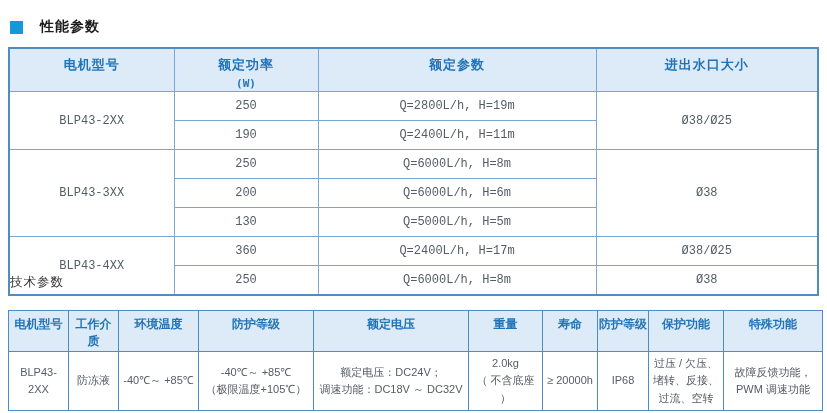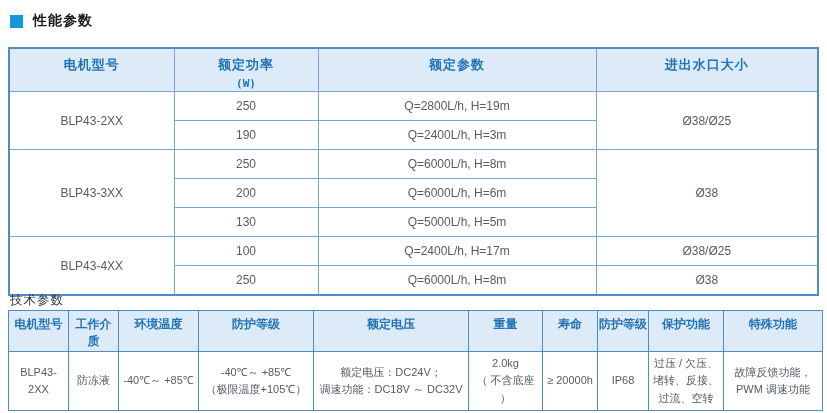--- a/index.html
+++ b/index.html
@@ -6,22 +6,22 @@
   body {
     width: 827px; height: 413px;
     background: #ffffff;
     position: relative;
     font-family: "Liberation Sans", sans-serif;
     overflow: hidden;
   }
 
   
   .section-title {
-    position: absolute; left: 10px; top: 12px;
-    display: flex; align-items: center; gap: 10px;
+    position: absolute; left: 10px; top: 18px;
+    display: flex; align-items: center; gap: 17px;
   }
   .title-square { width: 13px; height: 13px; background: #1697d6; }
   .title-text { font-size: 14px; font-weight: bold; color: #1b1b1b; letter-spacing: 1px; }
 
   
   table.perf {
     position: absolute; left: 8px; top: 47px;
     width: 809px; table-layout: fixed;
     border-collapse: collapse;
     border: 2px solid #4e8cc2;
@@ -35,30 +35,30 @@
     background: #dcebf7;
     color: #2173b8;
     font-size: 13px; font-weight: bold;
     vertical-align: top;
     padding-top: 7px;
     height: 32px; 
     letter-spacing: 1px;
   }
   table.perf td {
     height: 26px;
-    font-family: Liberation Sans, sans-serif;
+    font-family: Liberation Mono, monospace;
     font-size: 12px;
     color: #555c63;
     background: #ffffff;
   }
   .hdr-line2 { font-family: "DejaVu Sans Mono", monospace; font-size: 11px; margin-top: 3px; letter-spacing: 0; }
 
   
   .tech-label {
-    position: absolute; left: 10px; top: 292px;
+    position: absolute; left: 10px; top: 274px;
     font-size: 12.5px; color: #333333; letter-spacing: 1px;
   }
 
   
   table.tech {
     position: absolute; left: 8px; top: 310px;
     width: 814px; table-layout: fixed;
     border-collapse: collapse;
     border: 1px solid #4e8cc2;
   }
@@ -114,39 +114,39 @@
   </thead>
   <tbody>
     <tr>
       <td rowspan="2">BLP43-2XX</td>
       <td>250</td>
       <td>Q=2800L/h,  H=19m</td>
       <td rowspan="2">Ø38/Ø25</td>
     </tr>
     <tr>
       <td>190</td>
-      <td>Q=2400L/h,  H=3m</td>
+      <td>Q=2400L/h,  H=11m</td>
     </tr>
     <tr>
       <td rowspan="3">BLP43-3XX</td>
       <td>250</td>
       <td>Q=6000L/h,  H=8m</td>
       <td rowspan="3">Ø38</td>
     </tr>
     <tr>
       <td>200</td>
       <td>Q=6000L/h,  H=6m</td>
     </tr>
     <tr>
       <td>130</td>
       <td>Q=5000L/h,  H=5m</td>
     </tr>
     <tr>
       <td rowspan="2">BLP43-4XX</td>
-      <td>100</td>
+      <td>360</td>
       <td>Q=2400L/h,  H=17m</td>
       <td>Ø38/Ø25</td>
     </tr>
     <tr>
       <td>250</td>
       <td>Q=6000L/h,  H=8m</td>
       <td>Ø38</td>
     </tr>
   </tbody>
 </table>

